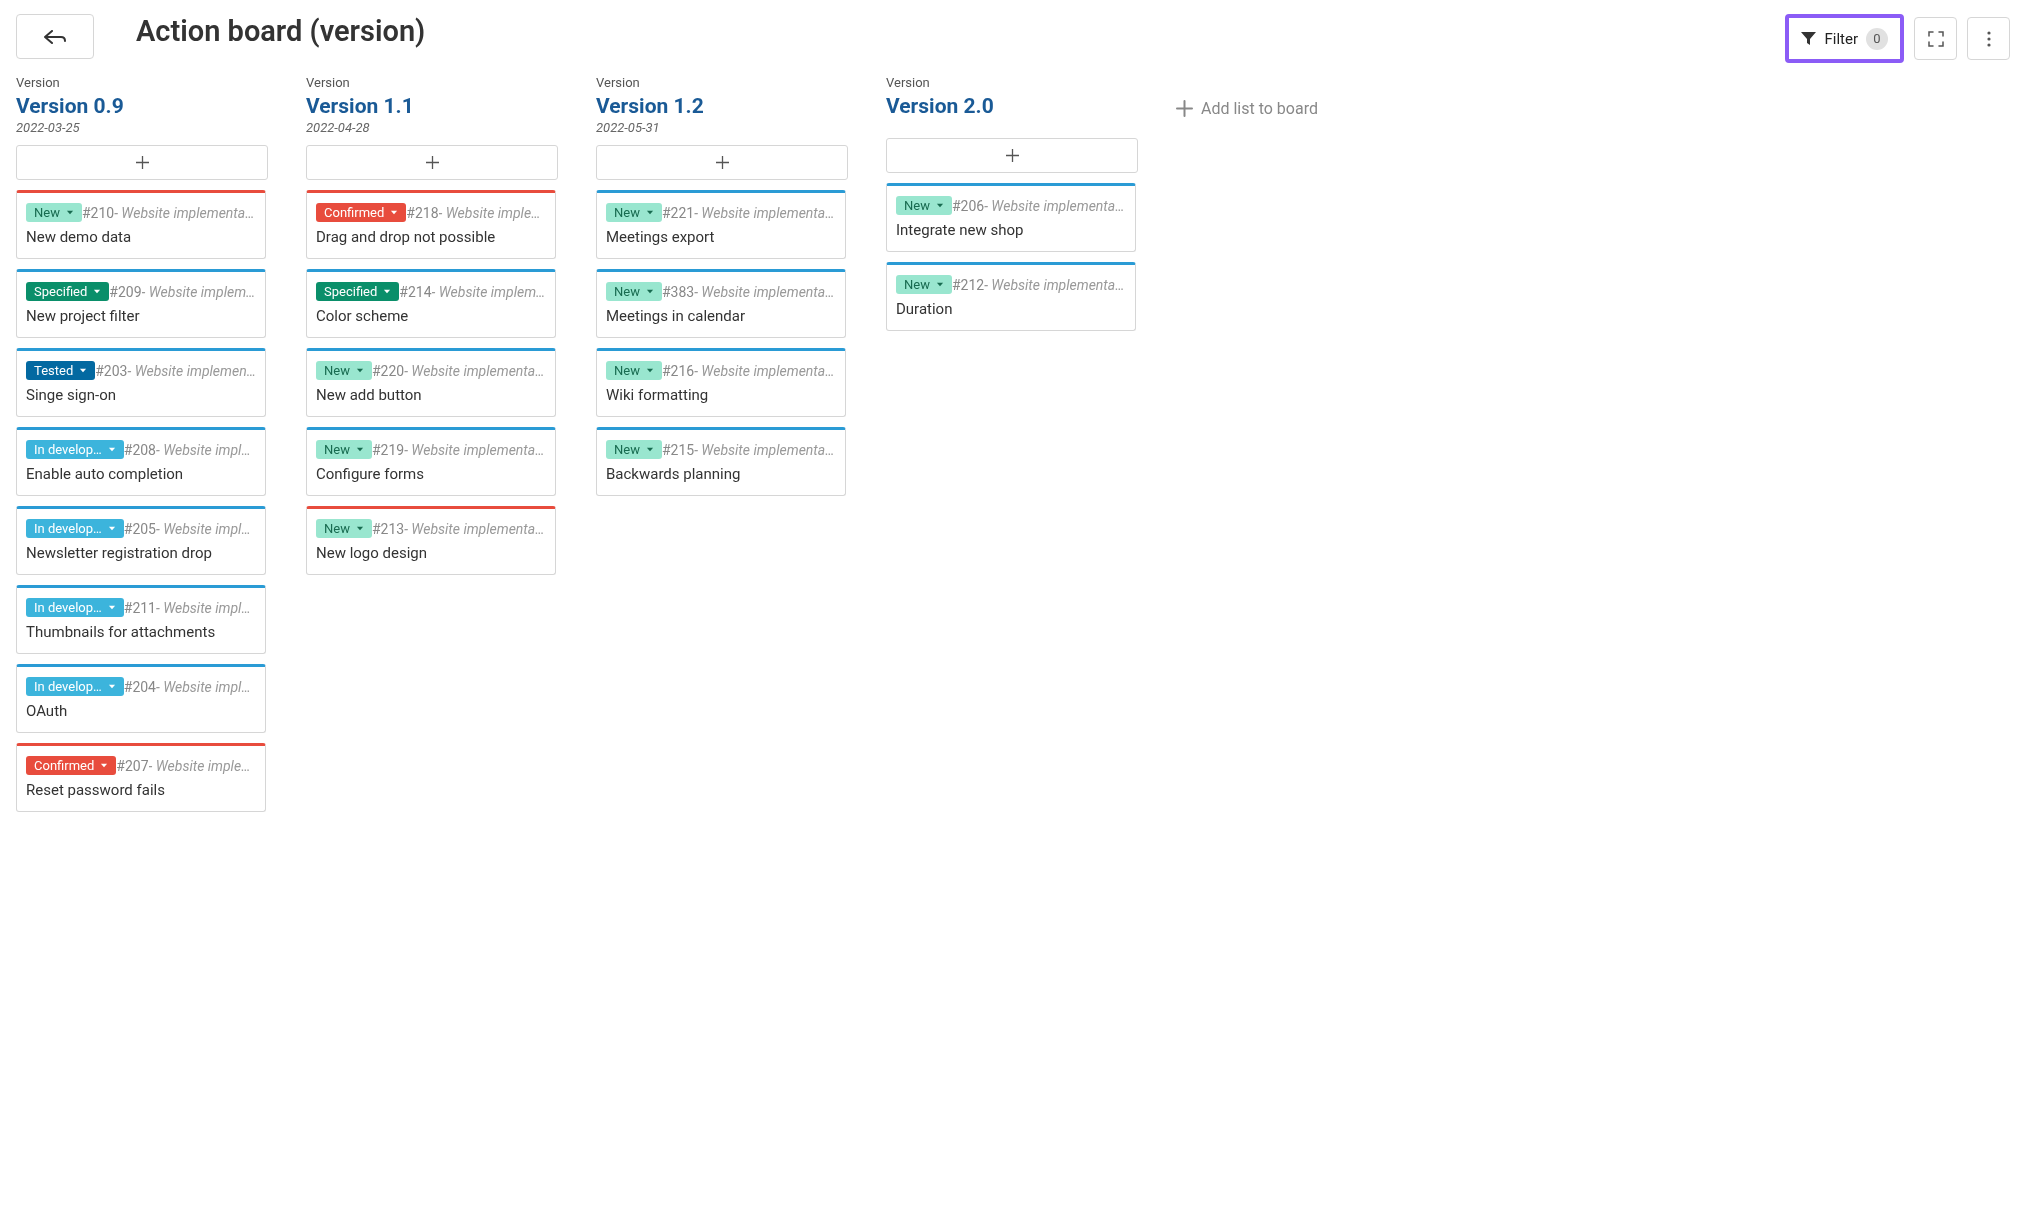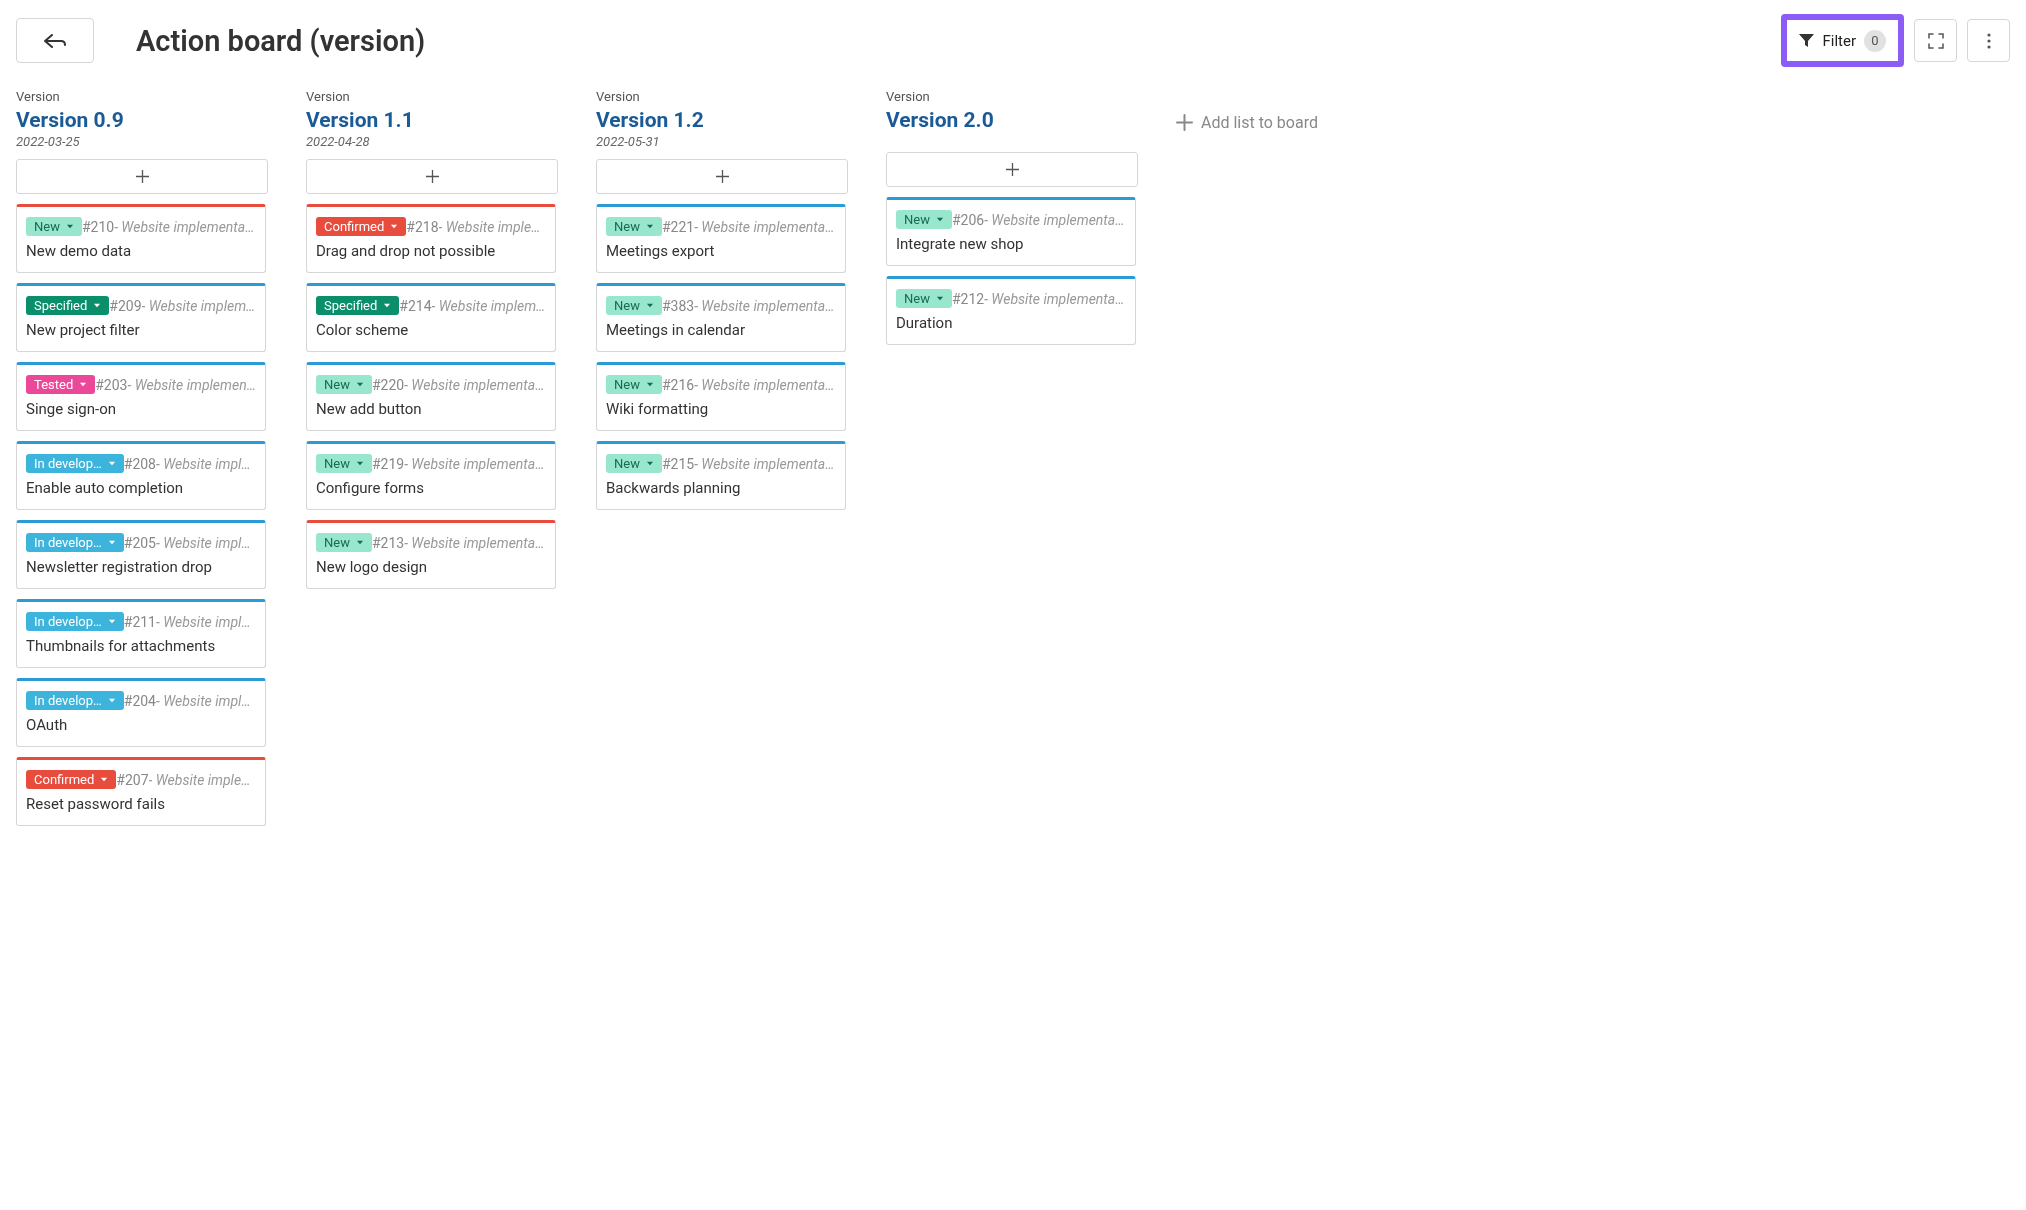--- a/index.html
+++ b/index.html
@@ -1,38 +1,38 @@
 <!DOCTYPE html>
 <html><head>
 <meta charset="utf-8">
 <style>
 html,body{margin:0;padding:0;font-family:-apple-system,BlinkMacSystemFont,"Segoe UI",Roboto,Helvetica,Arial,sans-serif;color:#222;background:#fff}
 body{padding:14px 16px;font-size:14px}
-.top-row{display:flex;align-items:center;margin-bottom:22px}
+.top-row{display:flex;margin-bottom:12px}
 .back-btn{width:76px;height:43px;border:1px solid #d6d6d6;border-radius:4px;background:#fff;display:flex;align-items:center;justify-content:center;cursor:pointer}
 .page-title{font-size:29px;font-weight:600;color:#333;margin-left:42px}
 .top-right{margin-left:auto;display:flex;align-items:center;gap:10px}
-.filter-btn{height:41px;border:6px solid #8b5cf6;border-radius:4px;background:#fff;display:flex;align-items:center;padding:0 12px;cursor:pointer;font-size:15px;gap:8px}
+.filter-btn{height:41px;border:4px solid #8b5cf6;border-radius:4px;background:#fff;display:flex;align-items:center;padding:0 12px;cursor:pointer;font-size:15px;gap:8px}
 .filter-count{background:#e1e1e1;color:#555;border-radius:50%;width:22px;height:22px;display:flex;align-items:center;justify-content:center;font-size:13px}
 .icon-btn{width:41px;height:41px;border:1px solid #d6d6d6;border-radius:4px;background:#fff;display:flex;align-items:center;justify-content:center;cursor:pointer}
 .board{display:flex;gap:40px;align-items:flex-start;overflow-x:auto}
 .col{width:250px;flex:0 0 auto}
 .col-label{font-size:13px;color:#555;margin-bottom:4px}
 .col-title{font-size:21px;font-weight:700;color:#1a5a96;margin-bottom:2px}
 .col-date{font-size:13px;font-style:italic;color:#666;margin-bottom:10px}
 .add-card-btn{width:100%;height:33px;border:1px solid #d6d6d6;border-radius:3px;background:#fff;display:flex;align-items:center;justify-content:center;cursor:pointer;margin-bottom:10px}
 .card{border:1px solid #d6d6d6;border-radius:3px;background:#fff;margin-bottom:10px;padding:10px 9px 12px 9px}
 .card{border-top-width:3px}
 .card.red{border-top-color:#e84c3d}
 .card.blue{border-top-color:#2a9bd5}
 .meta-row{display:flex;align-items:center;margin-bottom:6px;font-size:14px;white-space:nowrap;overflow:hidden}
 .status-b{display:inline-flex;align-items:center;gap:6px;color:#fff;padding:2px 8px;border-radius:3px;font-size:13px;white-space:nowrap;cursor:pointer}
 .status-b.new{background:#99e6cf;color:#186b50}
 .status-b.specified{background:#0a8f6a}
-.status-b.tested{background:#ec4899}
+.status-b.tested{background:#0369a1}
 .status-b.indev{background:#3cb4dc}
 .status-b.confirmed{background:#e84c3d}
 .chev-down{width:8px;height:8px;display:inline-block}
 .id-txt{color:#888;font-size:14px}
 .proj-txt{color:#999;font-style:italic;font-size:14px;overflow:hidden;text-overflow:ellipsis}
 .card-title{font-size:15px;color:#333}
 .add-list{display:flex;align-items:center;gap:8px;color:#888;font-size:16px;cursor:pointer;margin-top:24px;flex:0 0 auto}
 .ellip{overflow:hidden;text-overflow:ellipsis;max-width:80px;display:inline-block}
 svg{display:block}
 </style>

